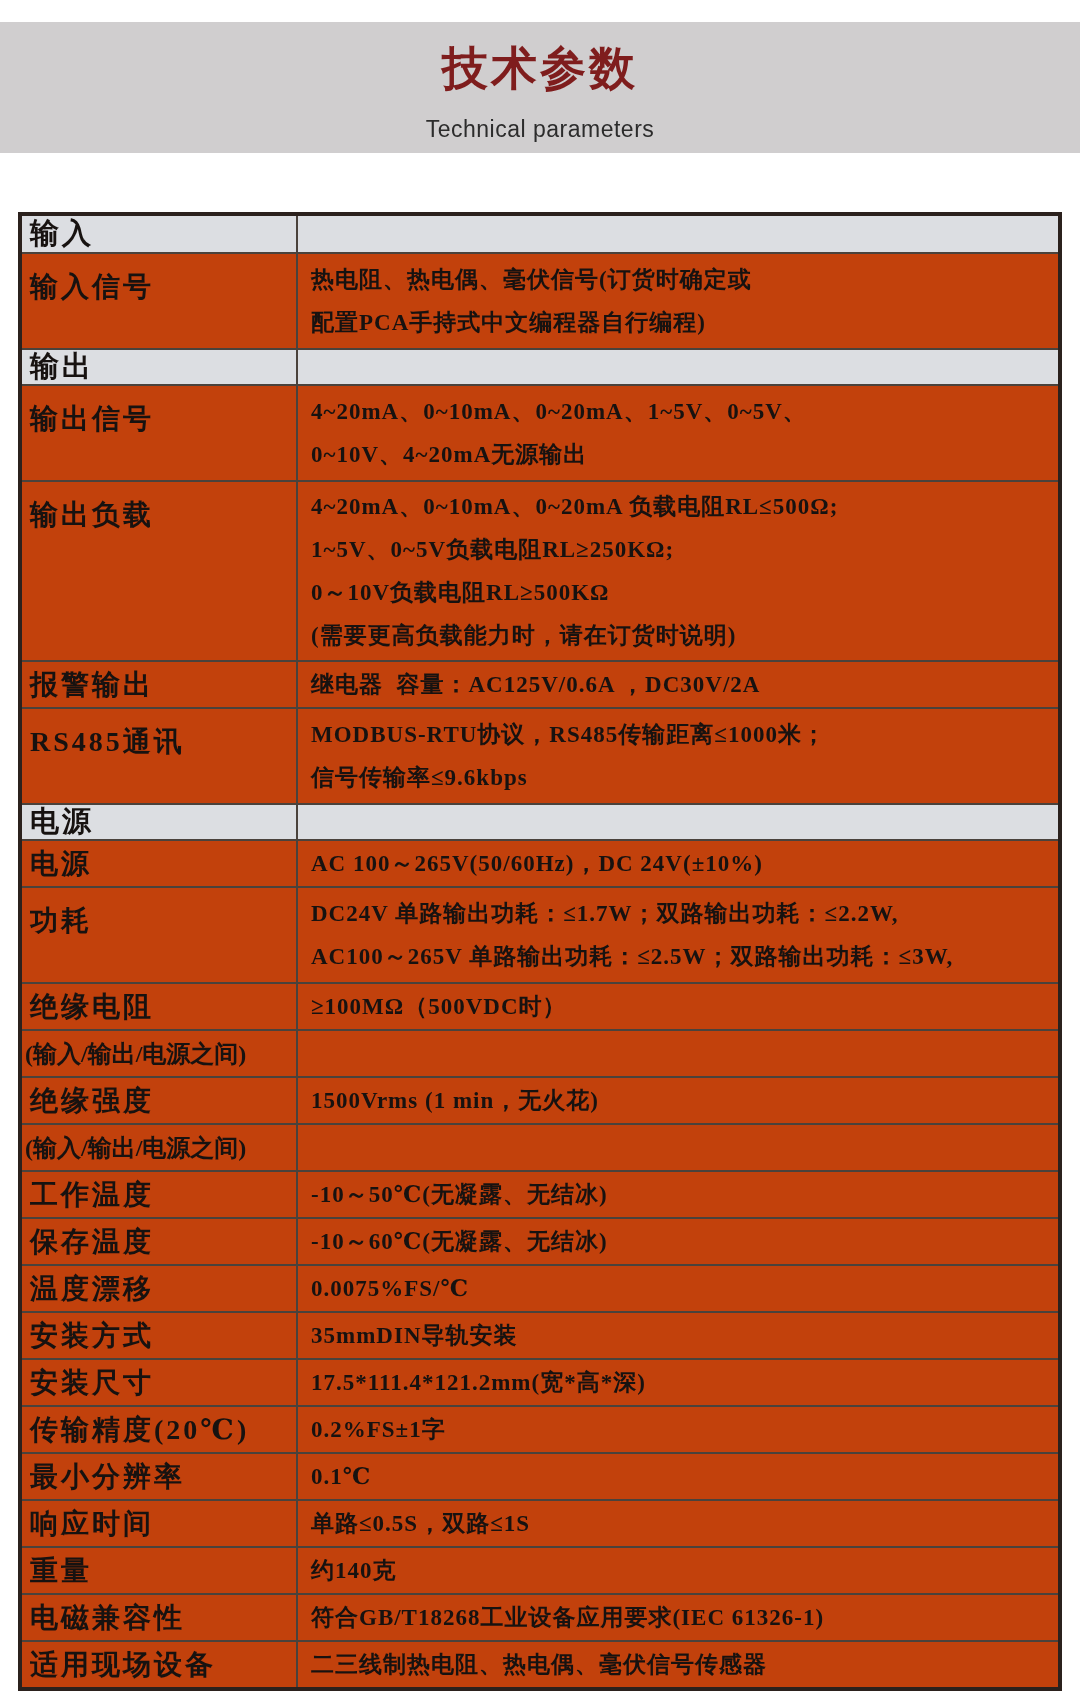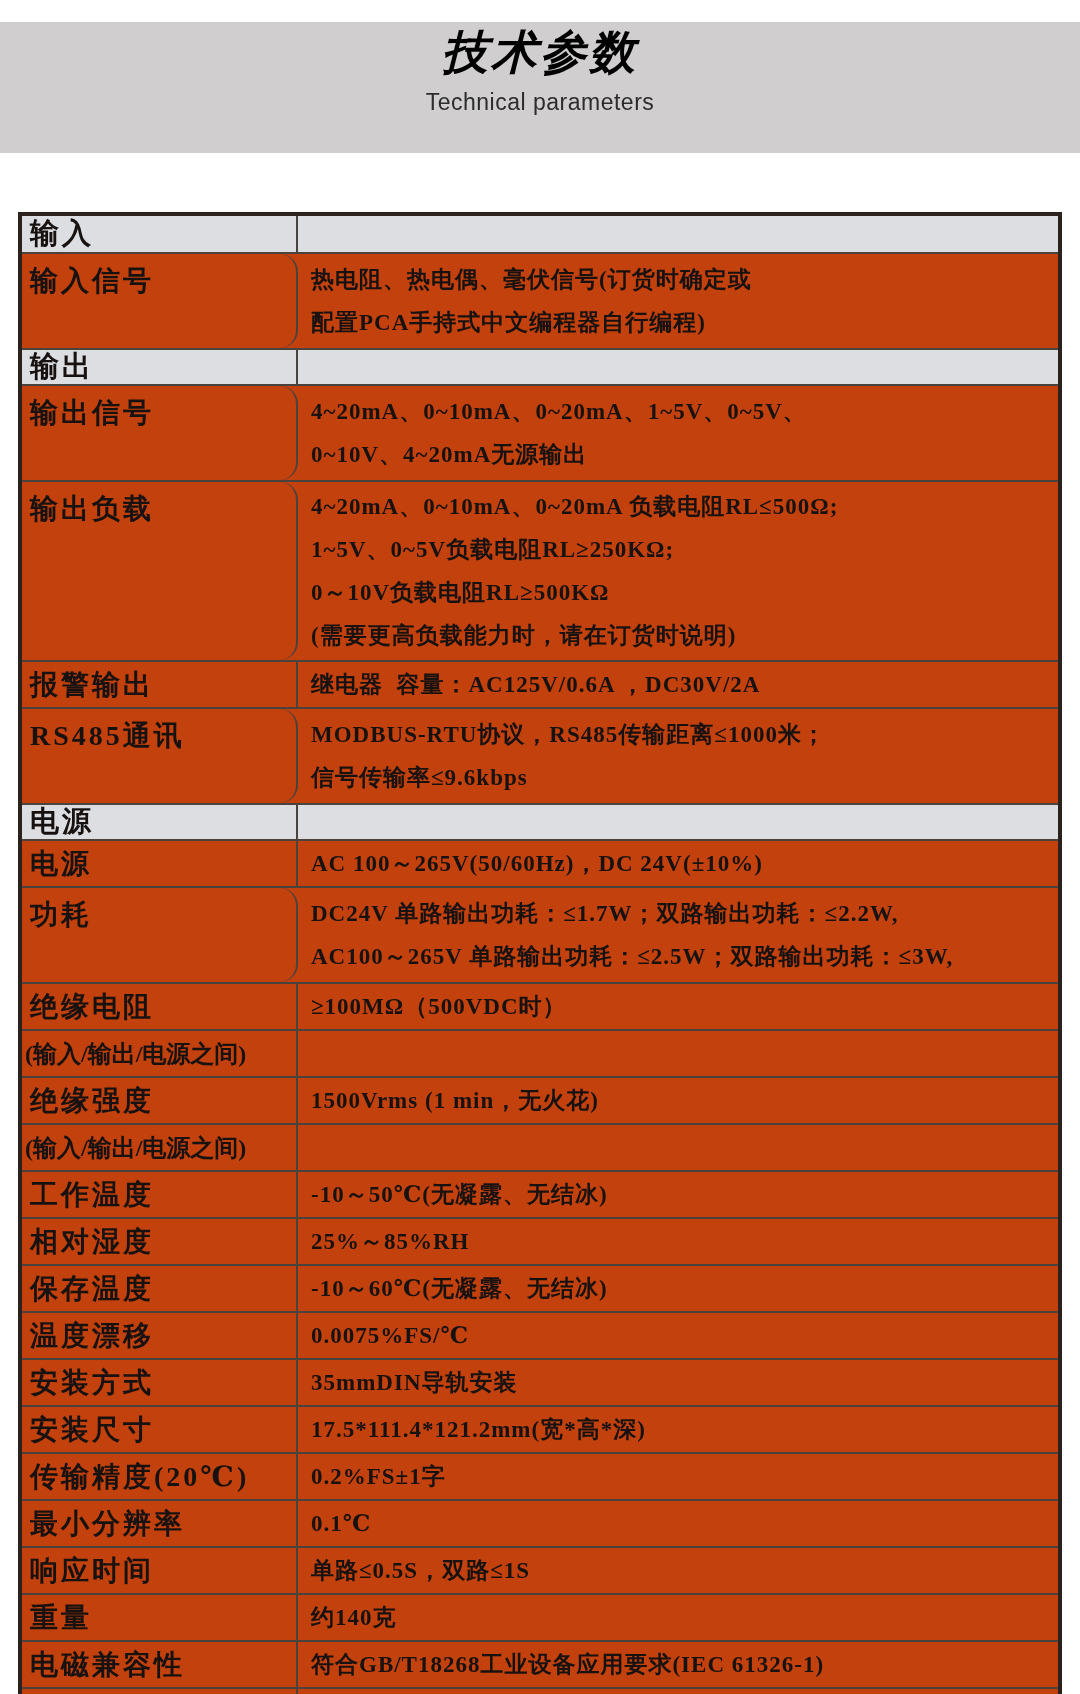--- a/index.html
+++ b/index.html
@@ -11,26 +11,26 @@
   }
   *{margin:0;padding:0;box-sizing:border-box;}
   html,body{width:1080px;height:1694px;background:#ffffff;overflow:hidden;}
   body{position:relative;font-family:"Liberation Serif","DejaVu Serif",serif;color:var(--text_color);}
 
   .banner{
     position:absolute;left:0;top:22px;width:1080px;height:131px;
     background:var(--banner_bg);
   }
   .banner .title{
-    text-align:center;
+    padding-top:16px;text-align:center;
     font-family:"Liberation Sans","DejaVu Sans",sans-serif;
-    font-size:46px;font-weight:700;letter-spacing:3px;color:#000000;font-style:italic;
+    font-size:46px;font-weight:700;letter-spacing:3px;color:#7f1d1d;
   }
   .banner .subtitle{
-    margin-top:5px;text-align:center;
+    margin-top:16px;text-align:center;
     font-family:"Liberation Sans","DejaVu Sans",sans-serif;
     font-size:23px;font-weight:400;letter-spacing:.5px;color:#2c2c2c;
   }
 
   .spec-table{
     position:absolute;left:18px;top:212px;width:1044px;
     border:4px solid var(--border_dark);background:#c2410c;
   }
   .row{display:flex;border-top:2px solid var(--grid_line);}
   .row:first-child{border-top:none;}
@@ -40,21 +40,21 @@
   .row.lines-4{height:180px;}
 
   .cell{font-weight:700;}
   .cell.label{
     width:276px;flex:none;
     border-right:2px solid var(--grid_line);
     display:flex;align-items:center;
     padding-left:8px;
     font-size:28px;letter-spacing:3px;
   }
-  .row.multi .cell.label{align-items:flex-start;padding-top:5px;line-height:43px;border-radius:18px;}
+  .row.multi .cell.label{align-items:flex-start;padding-top:11px;line-height:43px;}
   .row.section .cell.label{font-size:29px;}
   .cell.label.small{font-size:24px;letter-spacing:0;padding-left:3px;}
   .cell.value{
     flex:1;min-width:0;
     display:flex;flex-direction:column;justify-content:center;
     padding-left:13px;
     font-size:23px;letter-spacing:1px;
   }
   .vline{line-height:43px;white-space:pre;}
 </style>
@@ -152,26 +152,20 @@
         <div class="vline"></div>
       </div>
     </div>
     <div class="row lines-1">
       <div class="cell label">工作温度</div>
       <div class="cell value">
         <div class="vline">-10～50℃(无凝露、无结冰)</div>
       </div>
     </div>
     <div class="row lines-1">
-      <div class="cell label">相对湿度</div>
-      <div class="cell value">
-        <div class="vline">25%～85%RH</div>
-      </div>
-    </div>
-    <div class="row lines-1">
       <div class="cell label">保存温度</div>
       <div class="cell value">
         <div class="vline">-10～60℃(无凝露、无结冰)</div>
       </div>
     </div>
     <div class="row lines-1">
       <div class="cell label">温度漂移</div>
       <div class="cell value">
         <div class="vline">0.0075%FS/℃</div>
       </div>

